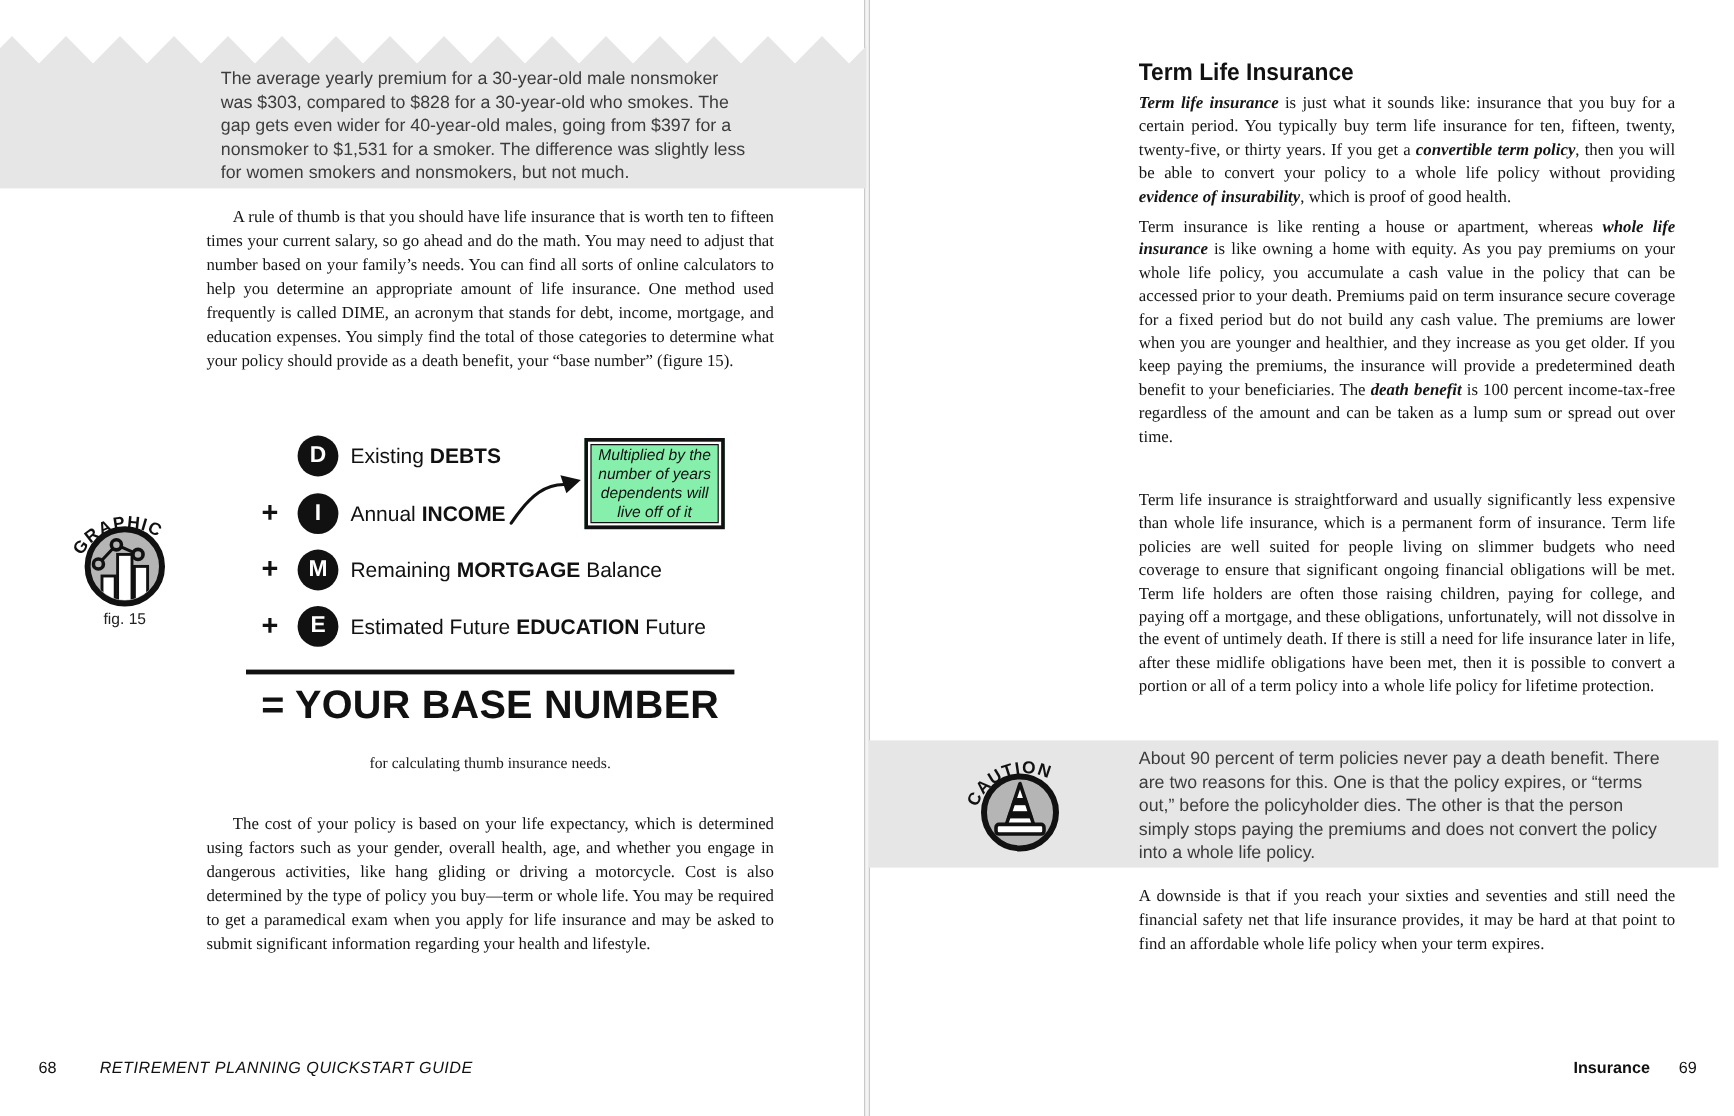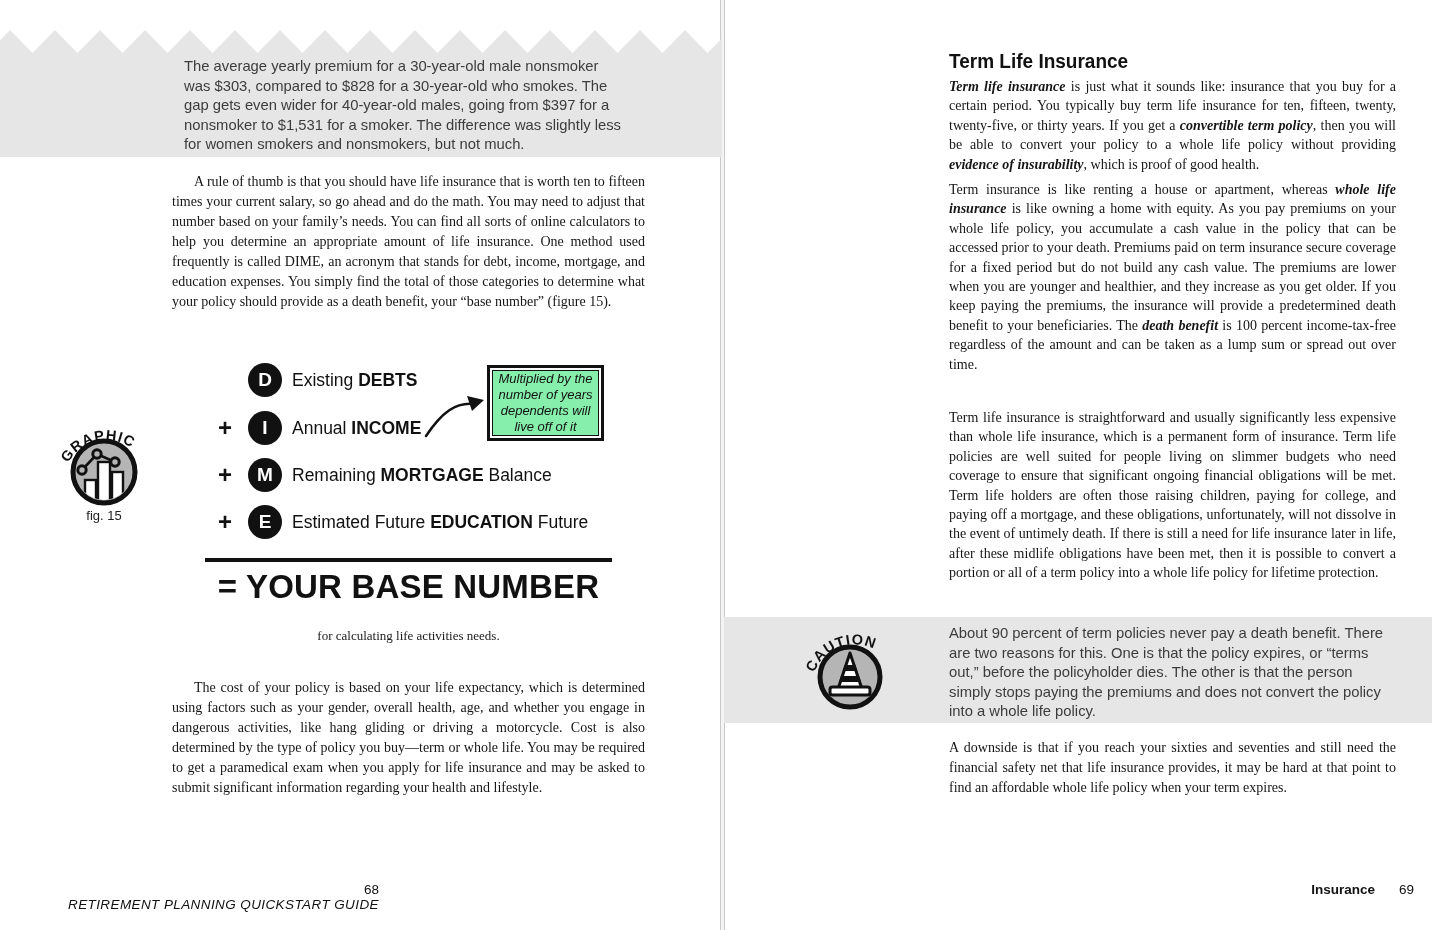--- a/index.html
+++ b/index.html
@@ -100,21 +100,21 @@
   .caution-box { left:724px; top:617px; width:708px; height:106px; background:#e6e6e6; }
   .caution-text {
     position:absolute; left:225px; top:7px; width:444px;
     font-size:14.8px; line-height:19.6px; color:#3c3c3c;
   }
   .caution-badge { position:absolute; left:76px; top:4px; width:100px; height:100px; }
 
   
   .footer-left {
     left:32px; top:882px; font-family:"Liberation Sans", sans-serif; font-size:13.5px; color:#111;
-    display:flex; align-items:flex-end;flex-direction:column;
+    display:flex; align-items:flex-start;
   }
   .footer-left .book-title { margin-left:36px; font-style:italic; letter-spacing:0.4px; font-weight:400; }
   .footer-right {
     top:882px; right:31px; font-family:"Liberation Sans", sans-serif; font-size:13.5px; color:#111;
     display:flex; align-items:center; gap:24px;
   }
   .footer-right .section-name { font-weight:700; }
 </style>
 </head>
 <body>
@@ -162,21 +162,21 @@
     <div class="note-box">Multiplied by the number of years dependents will live off of it</div>
 
     <svg class="arrow-svg" viewBox="0 0 68 50">
       <path d="M4,46 C20,22 34,12 52,14" fill="none" stroke="#111" stroke-width="2.6" stroke-linecap="round"></path>
       <polygon points="62,10 45,6 50,21" fill="#111"></polygon>
     </svg>
 
     <div class="sum-line"></div>
     <div class="sum-result">= YOUR BASE NUMBER</div>
     <div class="fig-caption">
-      <div>for calculating life activities needs.</div>
+      <div>for calculating thumb insurance needs.</div>
     </div>
   </div>
 
   <div class="abs graphic-badge">
     <svg class="badge-svg" width="100" height="116" viewBox="0 0 100 116">
       <defs>
         <path id="arcG" d="M 8,64 A 44,44 0 0 1 92,56"></path>
         <clipPath id="clipGcirc">
             <circle cx="50" cy="60" r="28"></circle>
           </clipPath>

